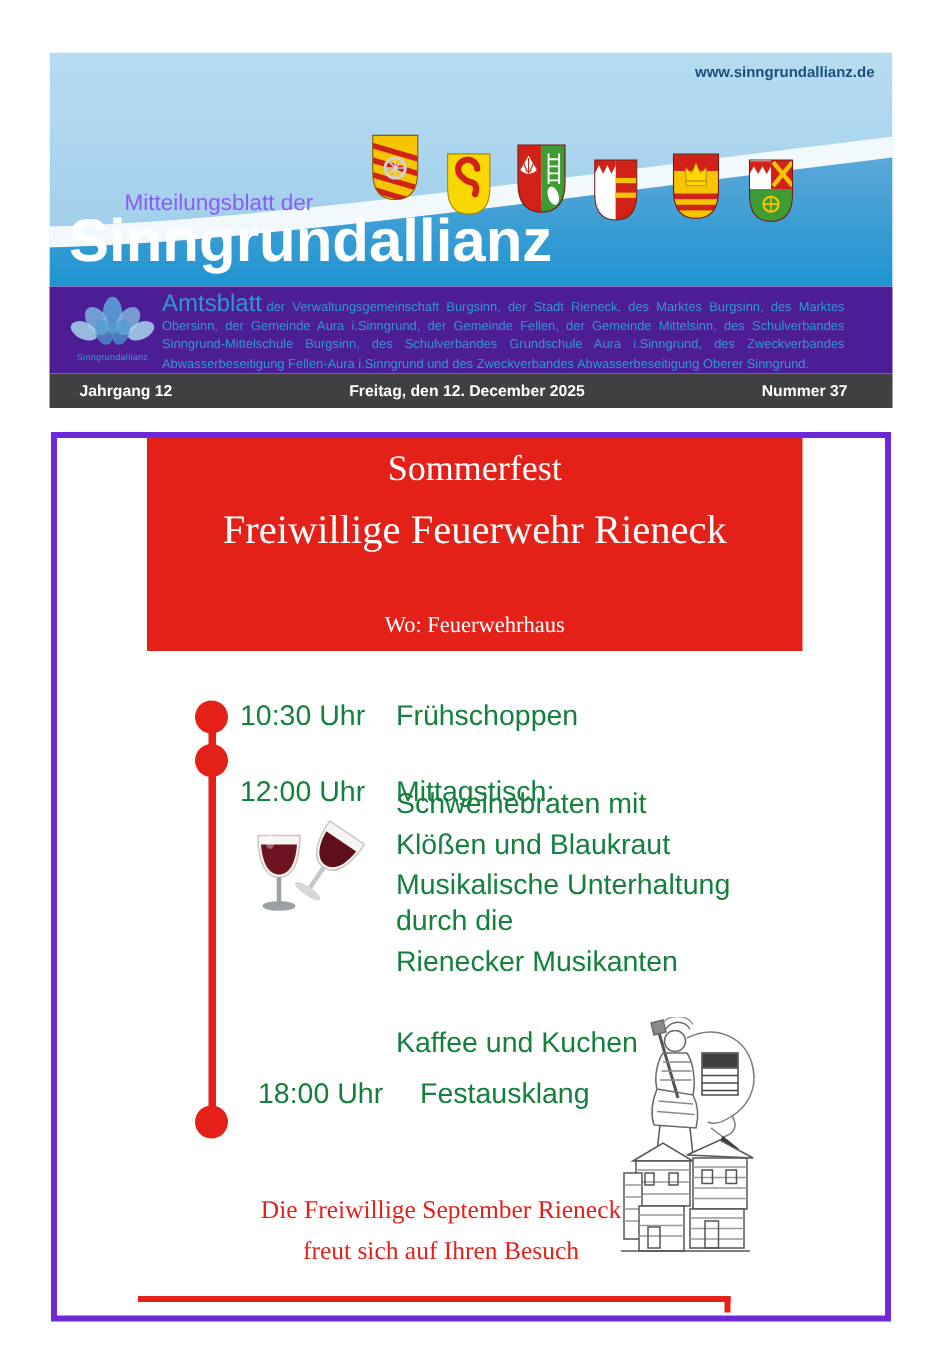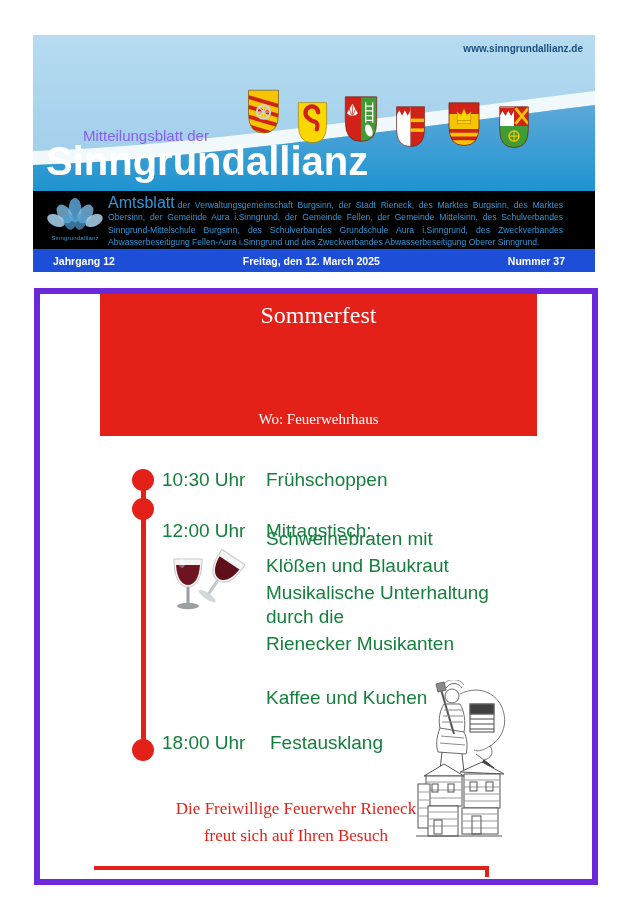--- a/index.html
+++ b/index.html
@@ -9,52 +9,52 @@
   
   .header-art{position:absolute;left:33px;top:35px;width:562px;height:156px;}
   .header-art svg.wavebg{position:absolute;left:0;top:0;}
   .site-url{position:absolute;top:8px;right:12px;font-size:10px;font-weight:bold;color:#1d4e7d;}
   .kicker{position:absolute;left:50px;top:92px;font-size:15px;color:#8b5cf6;}
   .masthead-title{position:absolute;left:13px;top:104px;font-size:40px;font-weight:bold;
                   color:#ffffff;letter-spacing:0;}
   .shield{position:absolute;}
 
   
-  .amtsblatt-strip{position:absolute;left:33px;top:191px;width:562px;height:58px;background:#000000;}
+  .amtsblatt-strip{position:absolute;left:33px;top:191px;width:562px;height:58px;background:#4c1d95;}
   .logo{position:absolute;left:8px;top:5px;width:68px;text-align:center;}
   .logo-label{font-size:6px;color:#3a9ad2;margin-top:1px;letter-spacing:.2px;}
   .amts-text{position:absolute;left:75px;top:4px;width:455px;text-align:justify;
              font-size:8.6px;line-height:1.45;color:#2f96d6;}
   .amts-lead{font-size:16px;line-height:1;margin-right:3px;color:#2f96d6;}
 
   
-  .issue-bar{position:absolute;left:33px;top:249px;width:562px;height:23px;background:#1d4ed8;
+  .issue-bar{position:absolute;left:33px;top:249px;width:562px;height:23px;background:#404040;
              color:#ffffff;font-size:10.5px;font-weight:bold;display:flex;align-items:center;
              justify-content:space-between;box-sizing:border-box;padding:0 30px 0 20px;}
 
   
   .flyer{position:absolute;left:34px;top:288px;width:552px;height:585px;
-         border:6px solid #6d28d9;background:#ffffff;}
+         border:4px solid #6d28d9;background:#ffffff;}
   .banner{position:absolute;left:60px;top:0;width:437px;height:142px;background:#e32119;
           color:#ffffff;font-family:"Liberation Serif",serif;text-align:center;}
   .banner div{position:absolute;left:0;width:100%;white-space:nowrap;}
   .b1{top:8px;font-size:24px;}
   .b2{top:46px;font-size:27px;}
   .b3{top:86px;font-size:20px;}
   .b4{top:117px;font-size:15px;}
 
   .timeline-line{position:absolute;left:101px;top:186px;width:5px;height:270px;background:#e32119;}
   .dot{position:absolute;width:22px;height:22px;border-radius:50%;background:#e32119;}
   .d1{left:92px;top:175px;} .d2{left:92px;top:204px;} .d3{left:92px;top:445px;}
 
   .sched{position:absolute;font-family:Liberation Sans, sans-serif;font-size:19px;color:#15803d;
          white-space:nowrap;}
   .time-col{left:122px;} .desc-col{left:226px;}
   .r0{top:175px;} .r1{top:202px;margin-top:24px;} .r2{top:234px;} .r3{top:261px;} .r4{top:288px;}
-  .r5{top:312px;} .r6{top:339px;} .r7{top:393px;} .r8{top:438px;}
+  .r5{top:312px;} .r6{top:339px;} .r7{top:393px;} .r8{top:427px;margin-left:12px;}
   .desc8{left:230px;}
 
   .wine-art{position:absolute;left:122px;top:255px;}
   .statue-art{position:absolute;left:370px;top:386px;}
 
   .closing{position:absolute;left:106px;width:300px;text-align:center;color:#e32119;
            font-family:"Liberation Serif",serif;font-size:17px;white-space:nowrap;}
   .c1{top:505px;} .c2{top:532px;}
 
   .bottom-rule{position:absolute;left:54px;top:572px;width:395px;height:4px;background:#e32119;}
@@ -197,28 +197,29 @@
         <ellipse cx="24" cy="27" rx="6" ry="9" transform="rotate(-18 24 27)" fill="#4f9fd0" opacity="0.7"></ellipse>
         <ellipse cx="36" cy="27" rx="6" ry="9" transform="rotate(18 36 27)" fill="#4f9fd0" opacity="0.7"></ellipse>
       </svg>
       <div class="logo-label">Sinngrundallianz</div>
     </div>
     <p class="amts-text" style="margin:0;"><span class="amts-lead">Amtsblatt</span><span>der Verwaltungsgemeinschaft Burgsinn, der Stadt Rieneck, des Marktes Burgsinn, des Marktes Obersinn, der Gemeinde Aura i.Sinngrund, der Gemeinde Fellen, der Gemeinde Mittelsinn, des Schulverbandes Sinngrund-Mittelschule Burgsinn, des Schulverbandes Grundschule Aura i.Sinngrund, des Zweckverbandes Abwasserbeseitigung Fellen-Aura i.Sinngrund und des Zweckverbandes Abwasserbeseitigung Oberer Sinngrund.</span></p>
   </div>
 
   <div class="issue-bar">
     <span>Jahrgang 12</span>
-    <span>Freitag, den 12. March 2025</span>
+    <span>Freitag, den 12. December 2025</span>
     <span>Nummer 37</span>
   </div>
 
   <div class="flyer">
 
     <div class="banner">
       <div class="b1">Sommerfest</div>
+      <div class="b2">Freiwillige Feuerwehr Rieneck</div>
       <div class="b4">Wo: Feuerwehrhaus</div>
     </div>
 
     <div class="timeline-line"></div>
     <div class="dot d1"></div>
     <div class="dot d2"></div>
     <div class="dot d3"></div>
 
     <div class="sched time-col r0">10:30 Uhr</div>
     <div class="sched desc-col r0">Frühschoppen</div>
@@ -283,20 +284,20 @@
         <rect x="18" y="126" width="30" height="30" fill="#ffffff" stroke="#555555"></rect>
         <path d="M18,132 h30 M18,139 h30 M18,146 h30" stroke="#9a9a9a"></path>
         <rect x="24" y="140" width="8" height="14" stroke="#555555"></rect>
         <rect x="52" y="128" width="36" height="26" fill="#ffffff" stroke="#555555"></rect>
         <path d="M52,134 h36 M52,141 h36 M52,148 h36" stroke="#9a9a9a"></path>
         <rect x="62" y="136" width="9" height="18" stroke="#555555"></rect>
         <path d="M6,156 h86" stroke="#555555"></path>
       </g>
     </svg>
 
-    <div class="closing c1">Die Freiwillige Feuerwehr Rieneck</div>
+    <div class="closing c1">Die Freiwillige September Rieneck</div>
     <div class="closing c2">freut sich auf Ihren Besuch</div>
 
     <div class="bottom-rule"></div>
     <div class="bottom-rule-notch"></div>
   </div>
 
 </div>
 
 </body></html>

